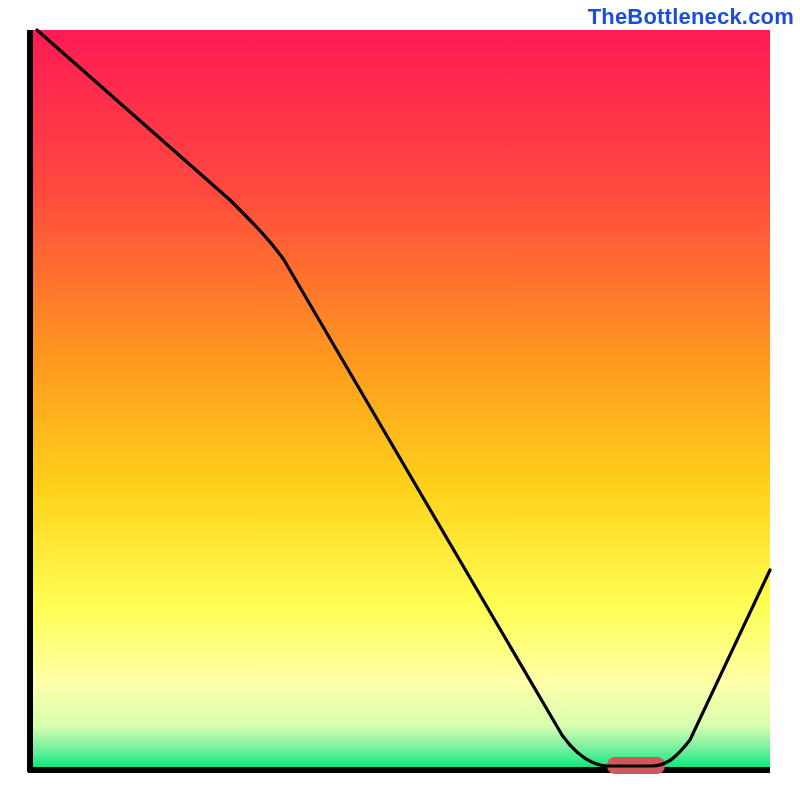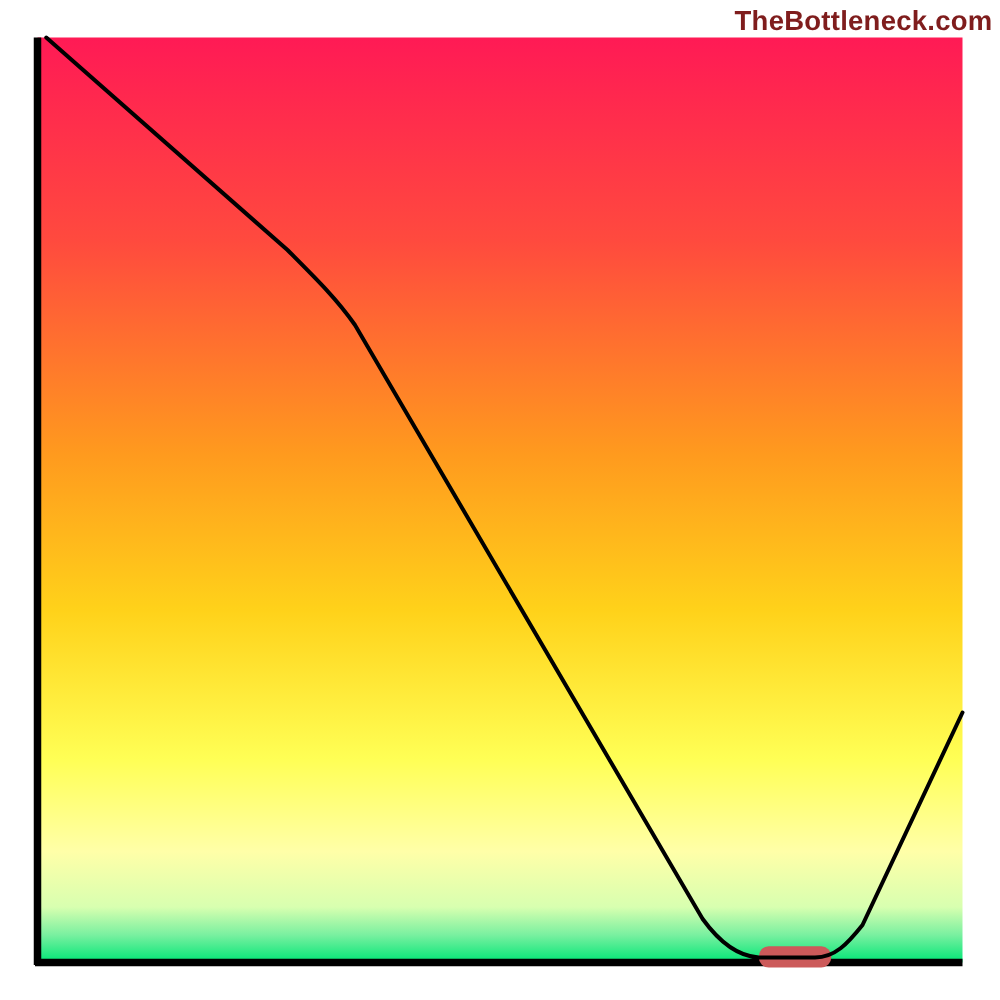--- a/index.html
+++ b/index.html
@@ -15,21 +15,21 @@
     position: relative;
     width: 800px;
     height: 800px;
   }
   .watermark {
     position: absolute;
     top: 4px;
     right: 6px;
     font-size: 22px;
     font-weight: 600;
-    color: #7f1d1d;
+    color: #1d4ed8;
     letter-spacing: 0.2px;
     user-select: none;
   }
   svg {
     position: absolute;
     top: 0;
     left: 0;
   }
 </style>
 </head>

